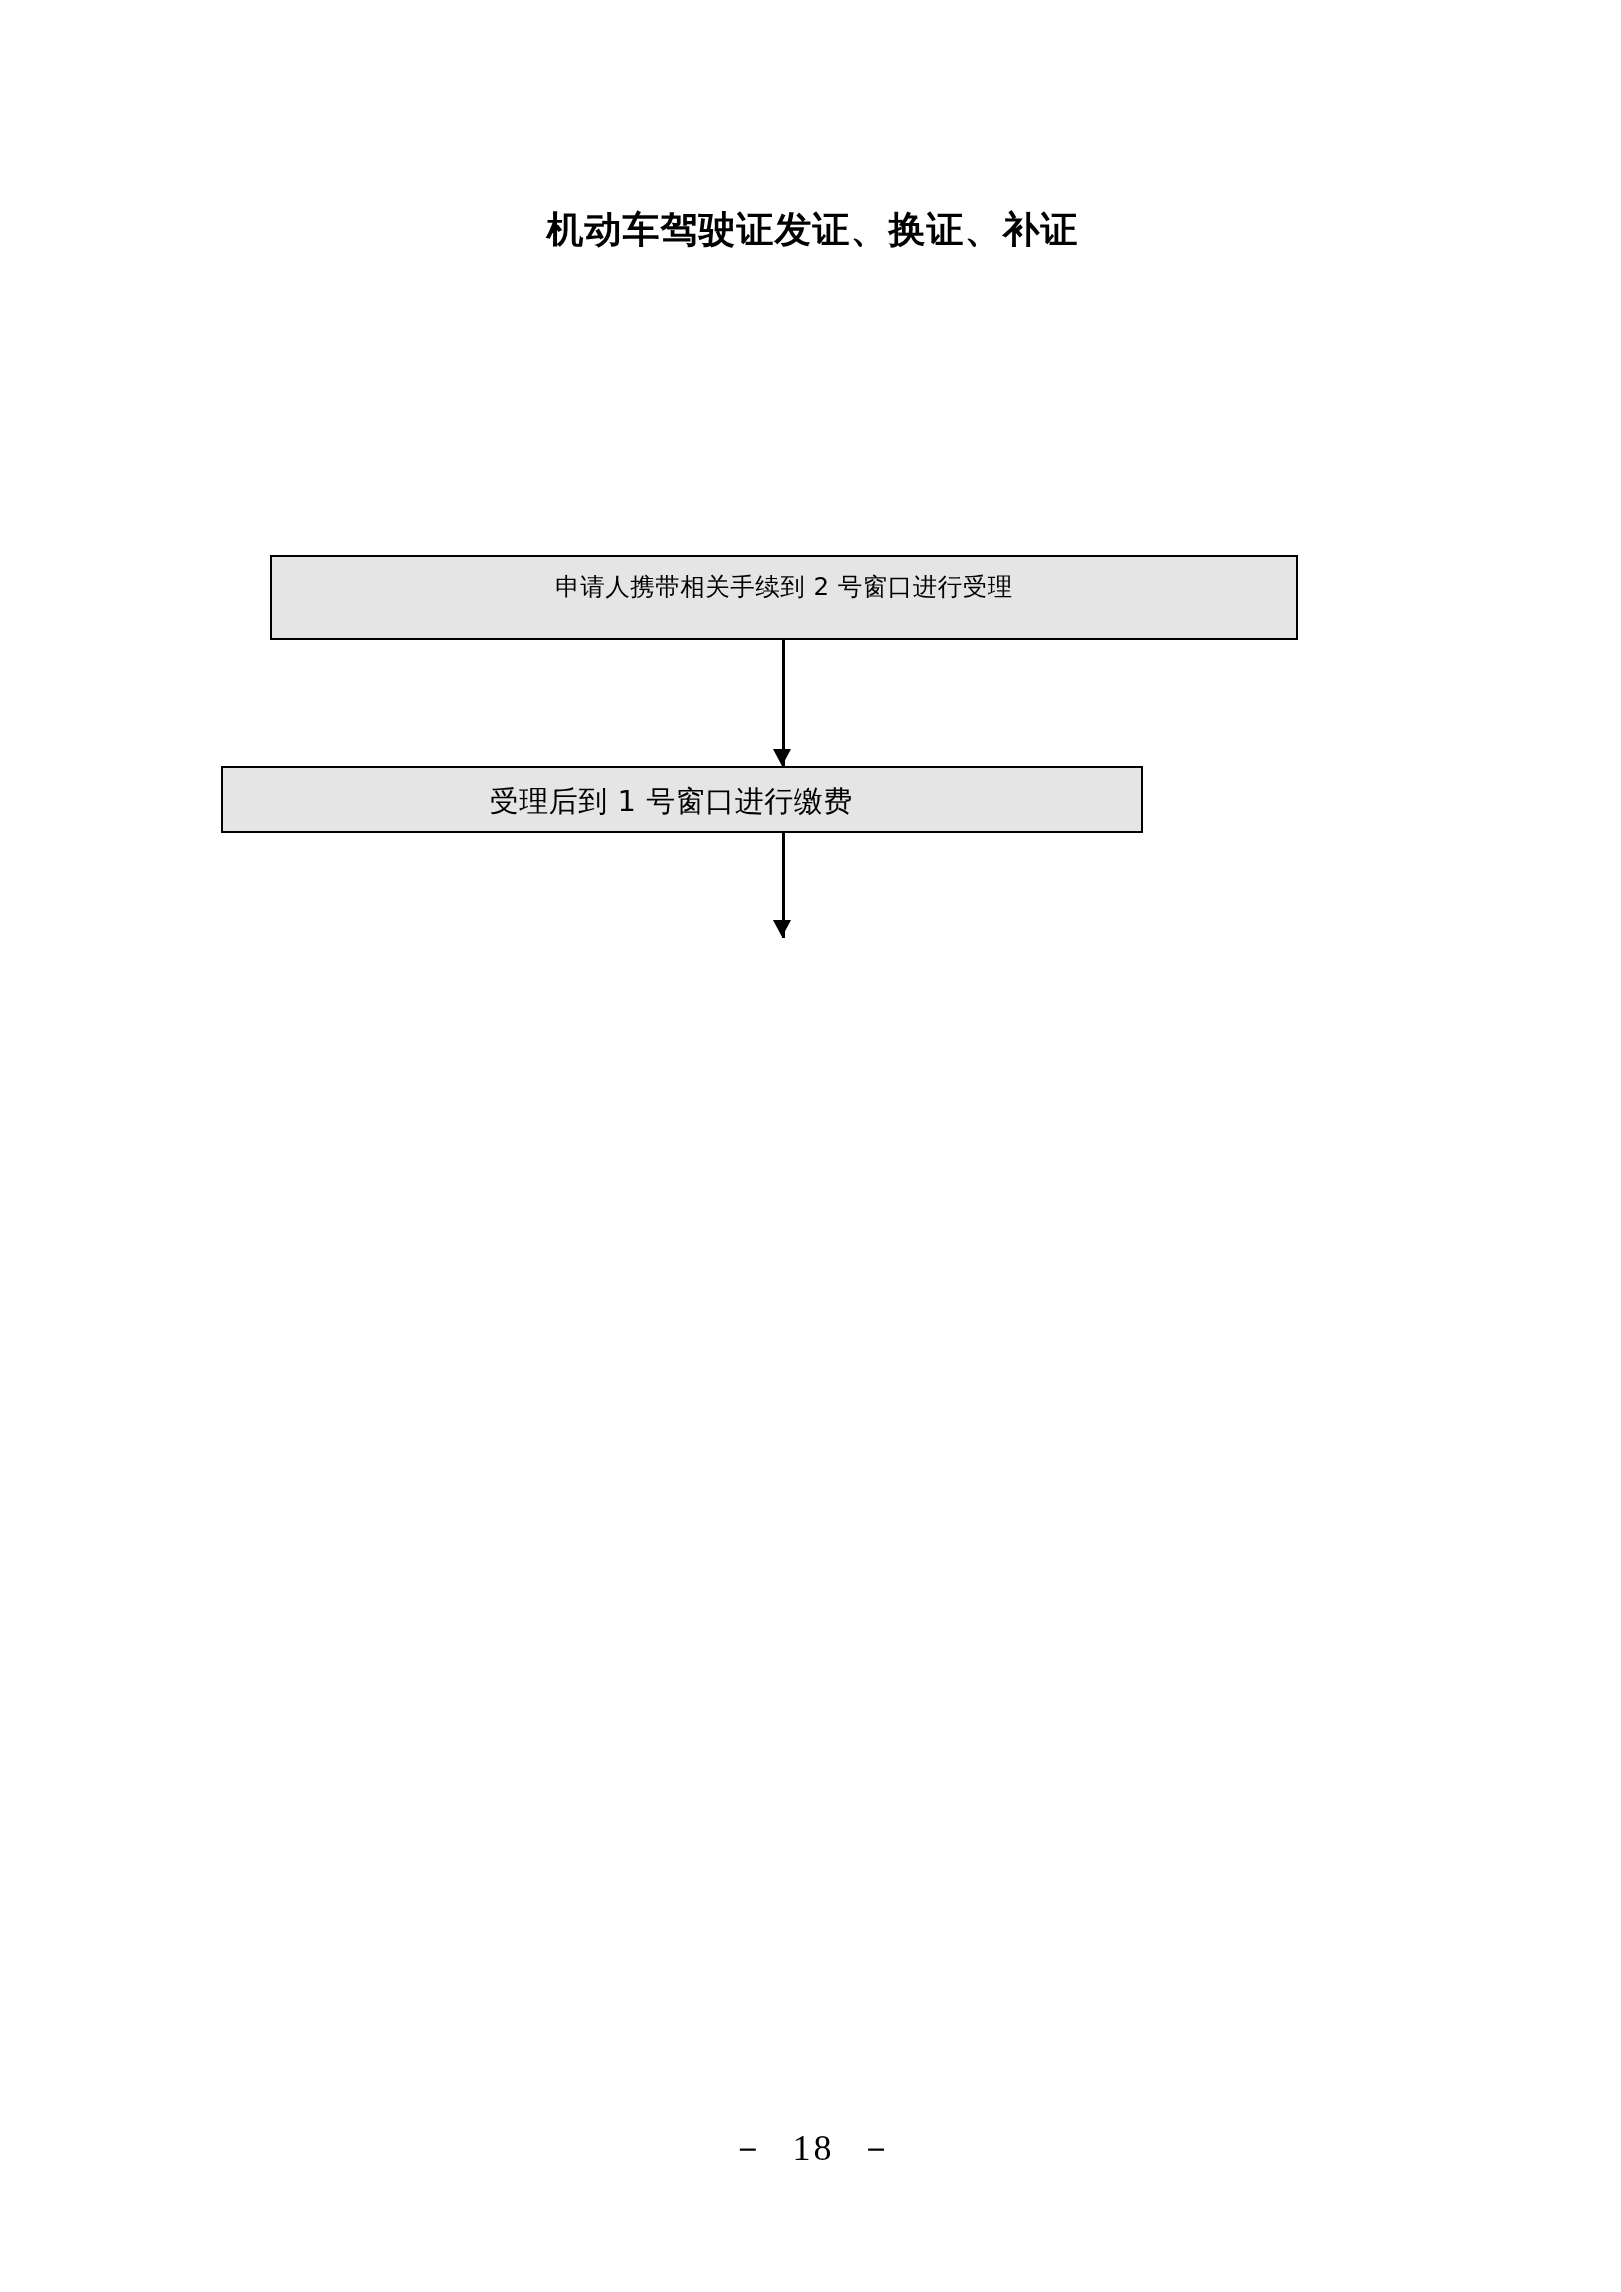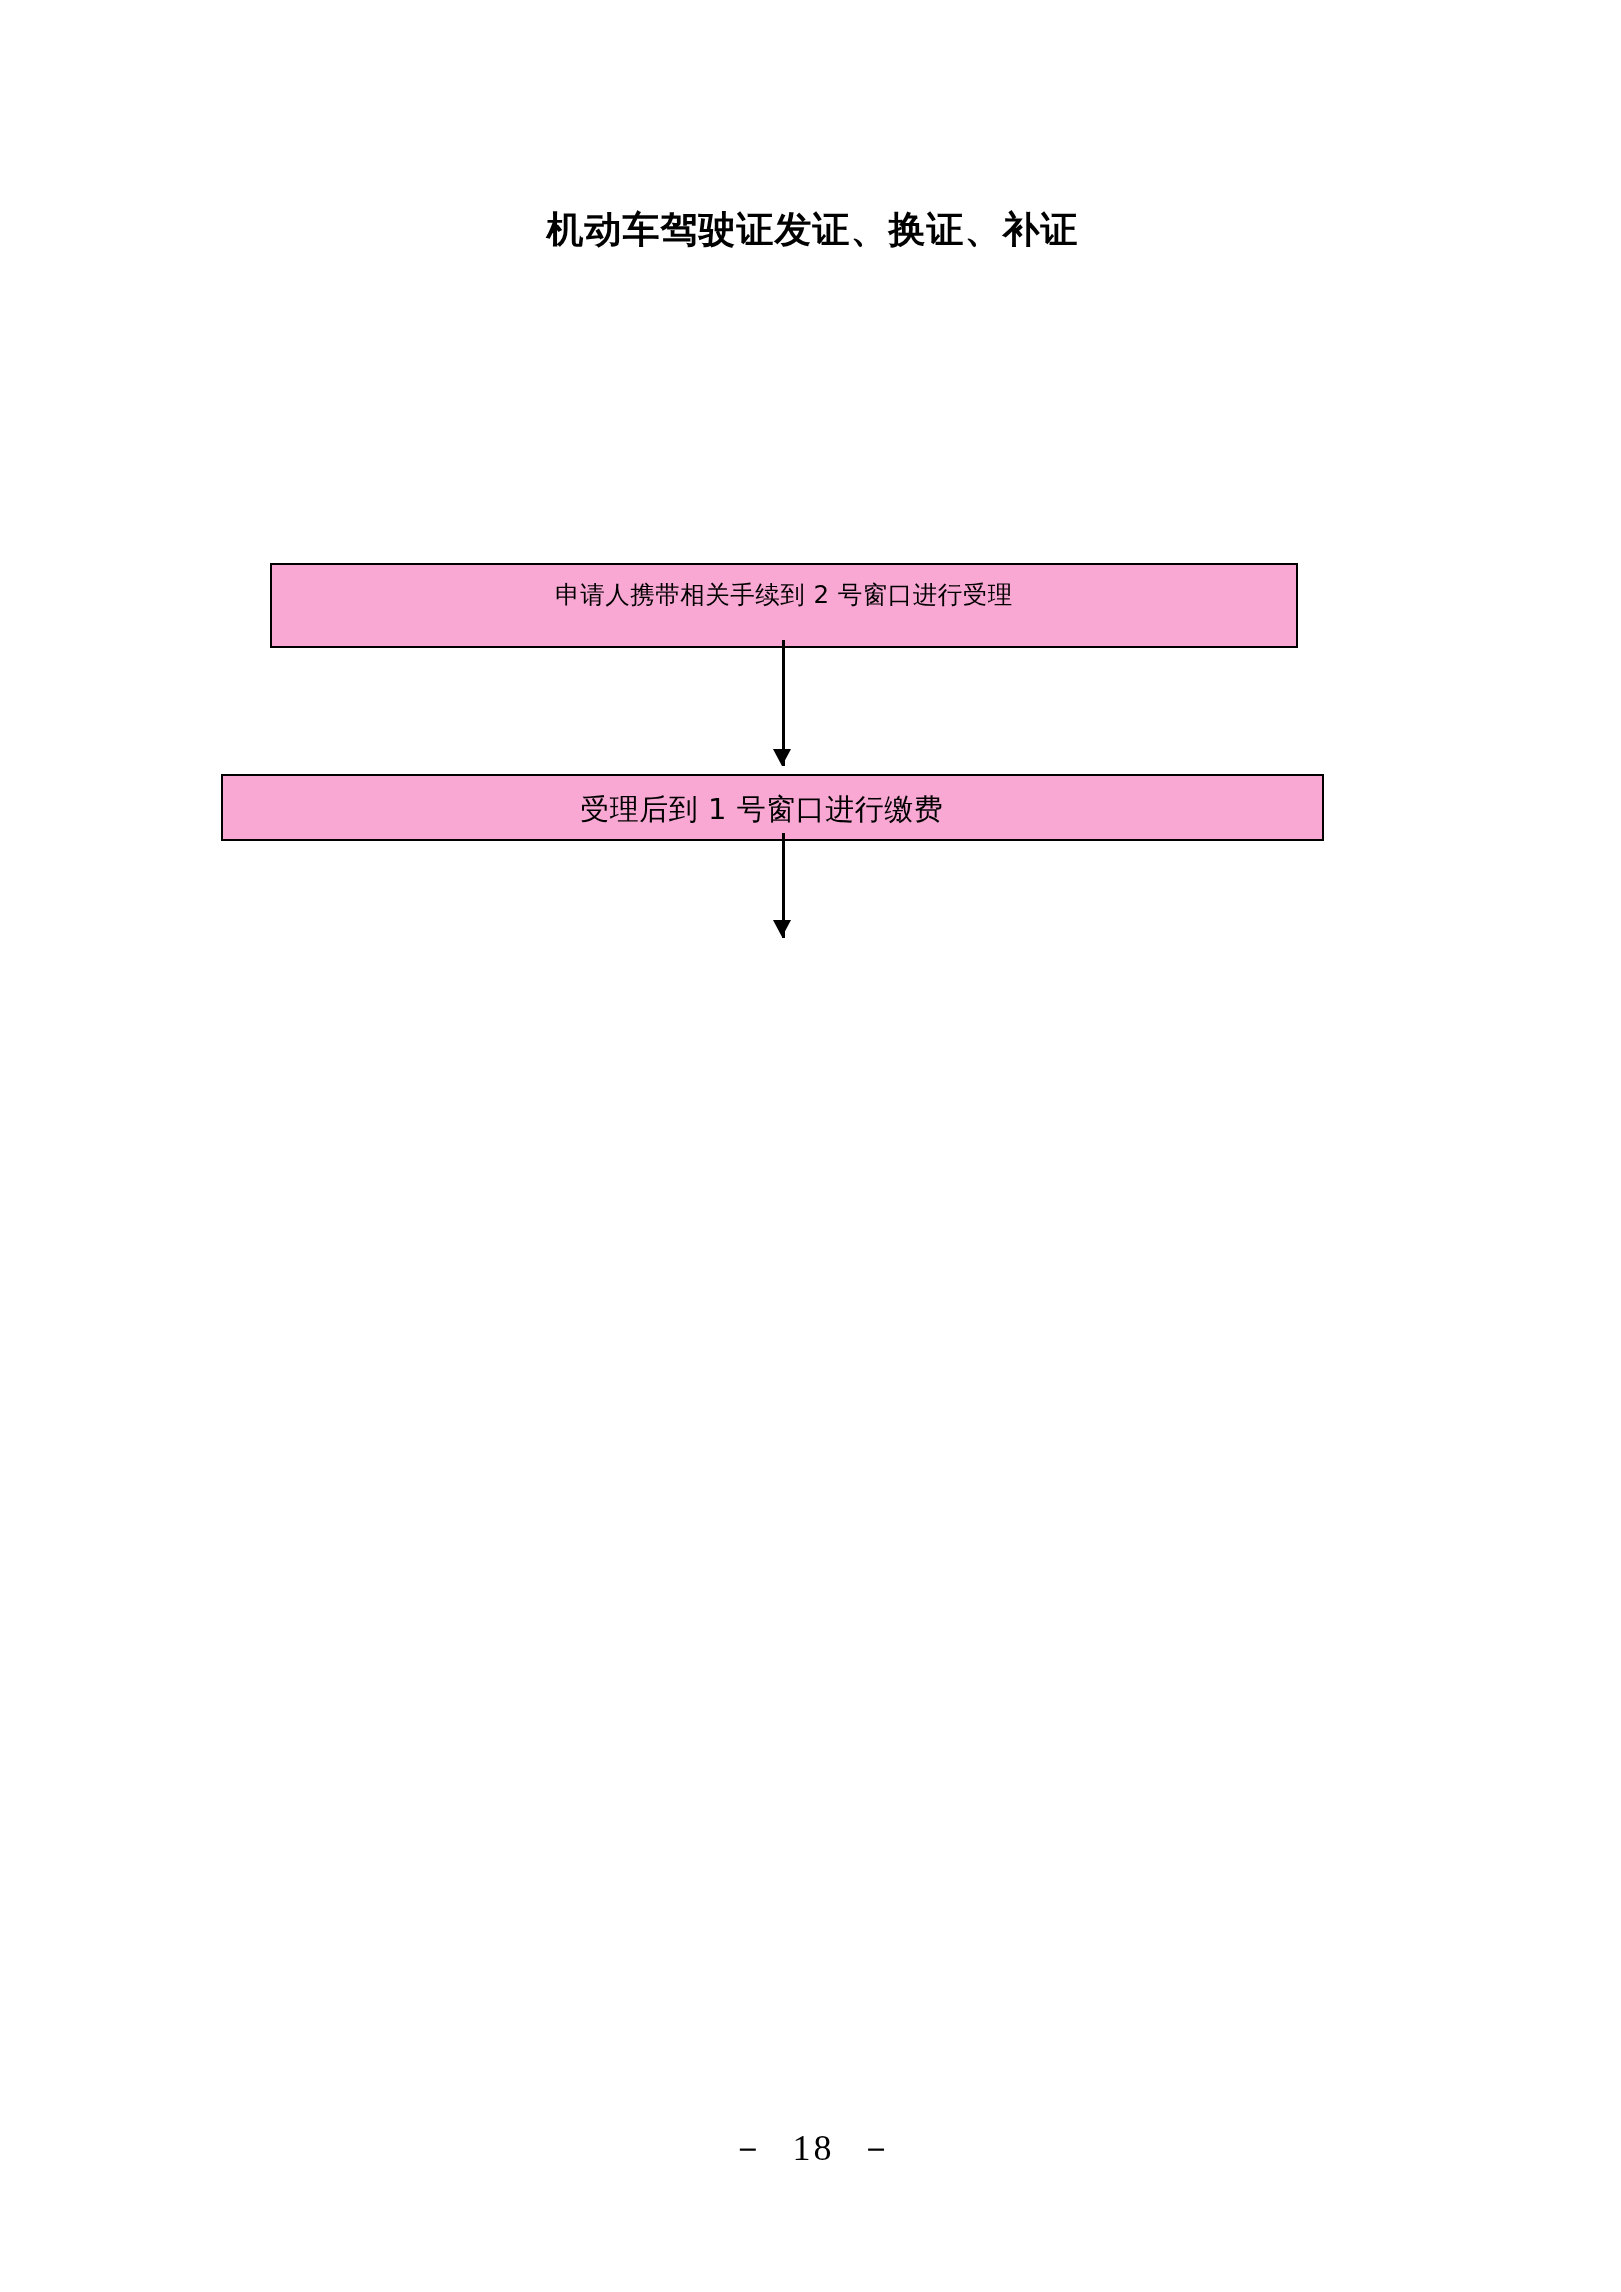--- a/index.html
+++ b/index.html
@@ -45,22 +45,21 @@
     left: 0;
     top: 0;
     width: 1621px;
     height: 2293px;
   }
 
   .flow-box {
     position: absolute;
     box-sizing: border-box;
     border: 2.9px solid #000000;
-    background: #f9a8d4;
-    margin-top: 8px;
+    background: #e5e5e5;
   }
   .flow-box .box-label {
     position: absolute;
     left: 0;
     width: 100%;
     text-align: center;
     white-space: nowrap;
     font-family: "DejaVu Sans", "Liberation Sans", sans-serif;
     color: #000000;
   }
@@ -76,21 +75,21 @@
     top: 14.7px;
     font-size: 24.5px;
     line-height: 29px;
     letter-spacing: 0.5px;
   }
 
   
   #box-2 {
     left: 221px;
     top: 766px;
-    width: 1103px;
+    width: 922px;
     height: 67px;
   }
   #box-2 .box-label {
     top: 16.7px;
     font-size: 29px;
     line-height: 33px;
     letter-spacing: 0.5px;
     transform: translateX(-10.8px);
   }
 

